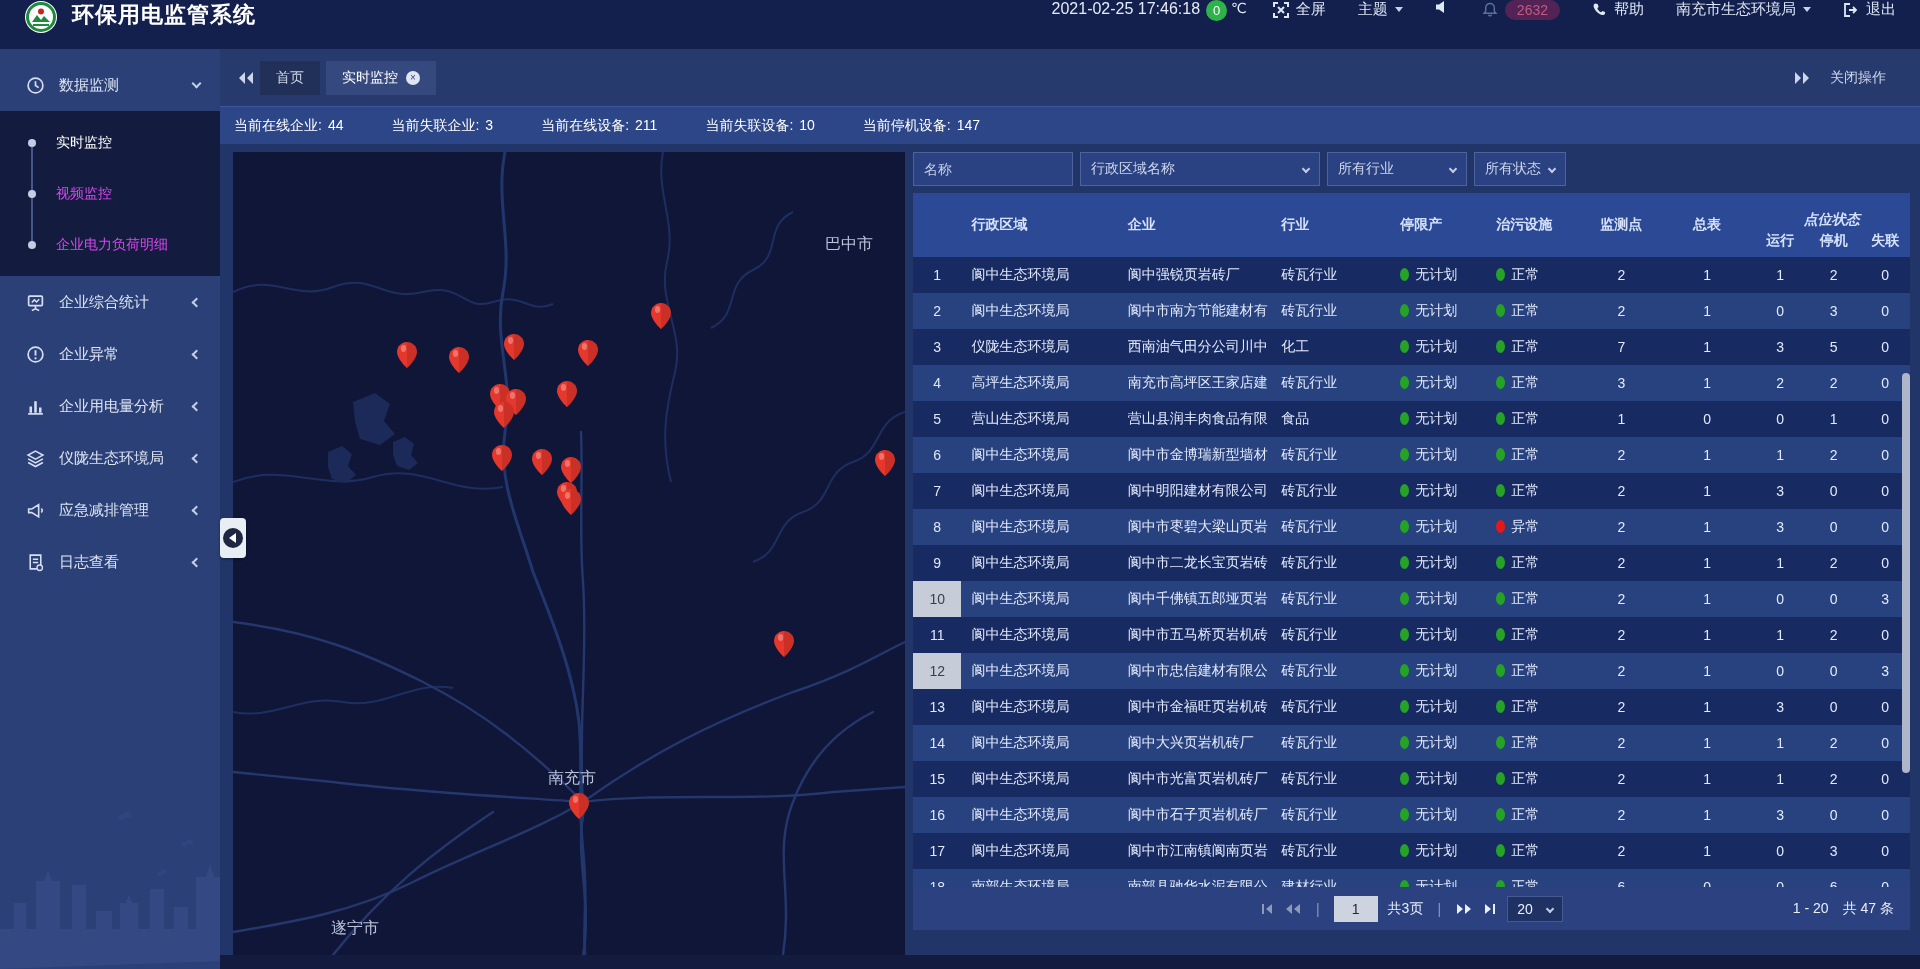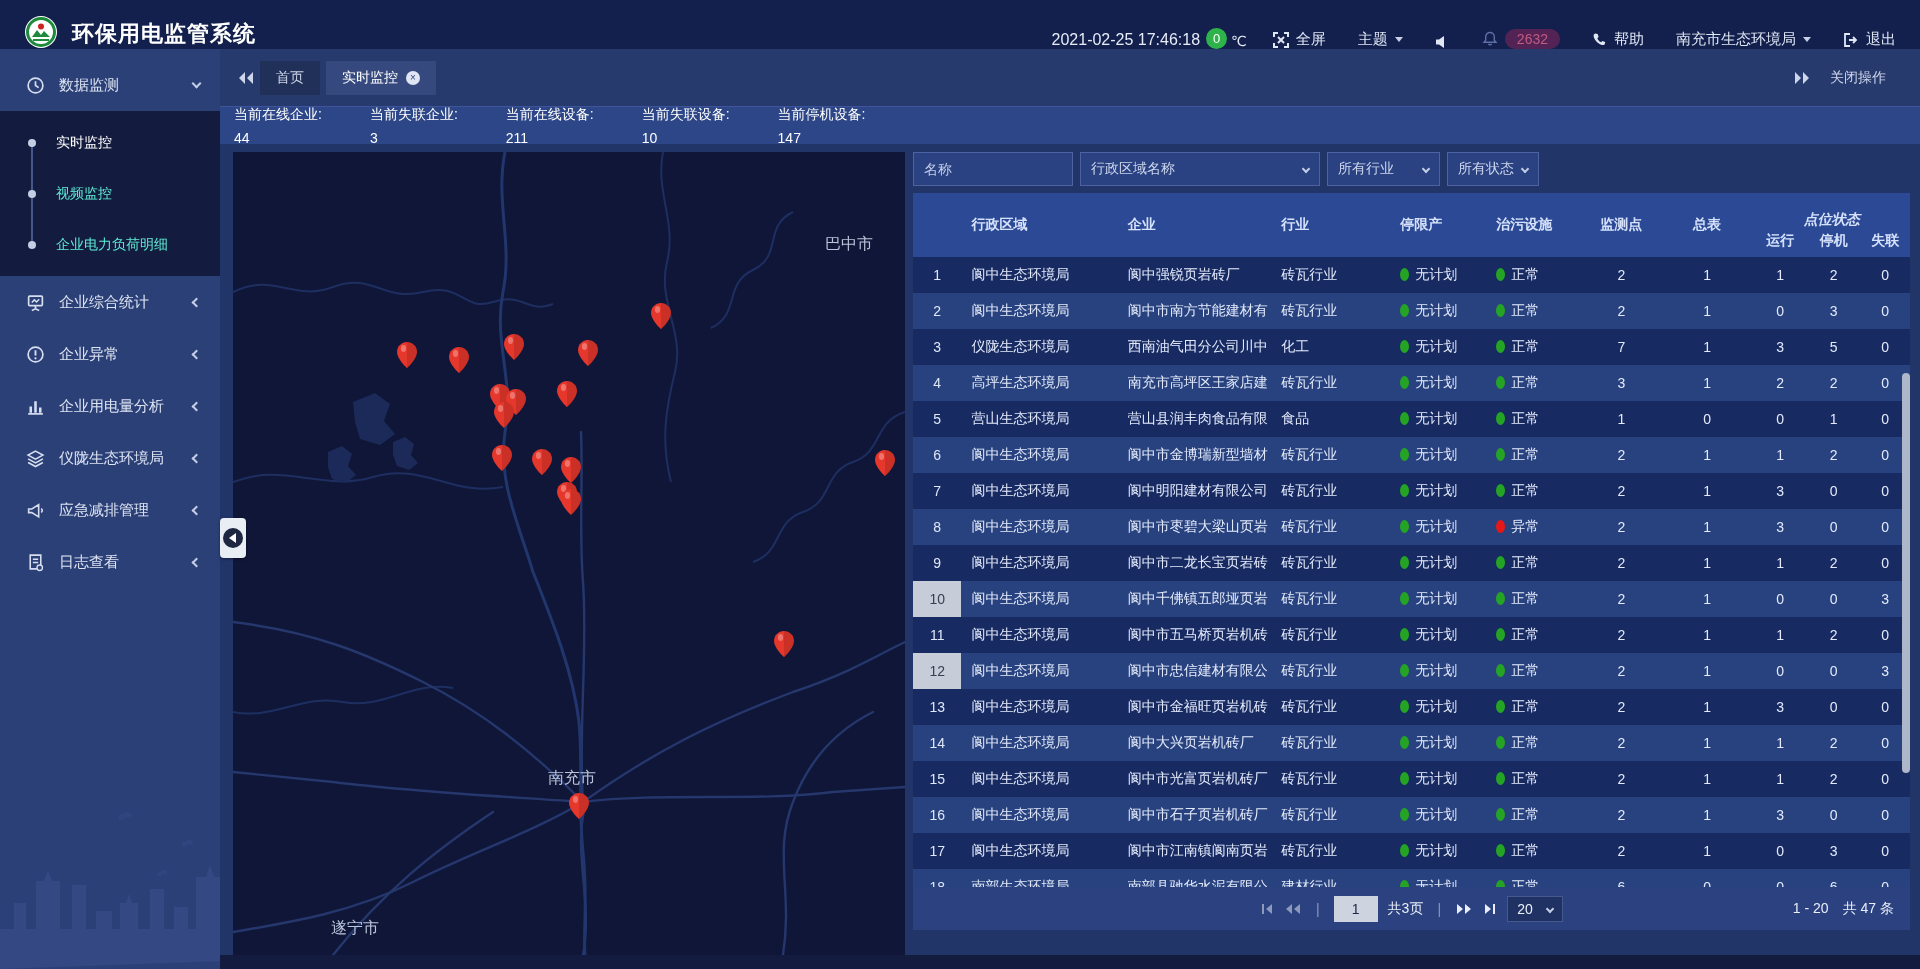--- a/index.html
+++ b/index.html
@@ -1,21 +1,21 @@
 <!DOCTYPE html>
 <html><head>
 <meta charset="utf-8">
 <style>
   * { margin:0; padding:0; box-sizing:border-box; }
   html,body { width:1920px; height:969px; overflow:hidden; background:#101839;
     font-family:"Liberation Sans","DejaVu Sans",sans-serif; }
   .app { width:1920px; height:969px; position:relative; }
 
   
-  .topbar { height:49px; background:#13204d; display:flex; align-items:flex-end; color:#e6ebf7; }
+  .topbar { height:49px; background:#13204d; display:flex; align-items:flex-start; color:#e6ebf7; }
   .logo { width:34px; height:34px; margin:0 14px 0 24px; }
   .app-title { font-size:22px; font-weight:bold; color:#fff; letter-spacing:1px; }
   .topbar .spacer { flex:1; }
   .top-item { display:flex; align-items:center; gap:7px; margin:0 16px; font-size:15px; color:#dfe6f4; cursor:pointer; white-space:nowrap; }
   .top-time { font-size:16px; margin-right:6px; }
   .temp-badge { width:21px; height:21px; border-radius:50%; background:#2eb34a; color:#fff; font-size:13px;
     display:flex; align-items:center; justify-content:center; }
   .temp-unit { font-size:14px; margin:0 10px 0 4px; }
   .caret-down { width:0; height:0; border-left:4px solid transparent; border-right:4px solid transparent; border-top:5px solid #c7d0e8; display:inline-block; }
   .notif-pill { background:rgba(165,40,95,.45); color:#c05b82; border-radius:10px; padding:2px 12px; font-size:14px; }
@@ -28,38 +28,38 @@
 
   
   .menu-item { height:52px; display:flex; align-items:center; padding:0 20px 0 26px; color:#dde4f3; font-size:15px; cursor:pointer; }
   .menu-item .micon { width:20px; margin-right:13px; display:flex; }
   .menu-item .mlabel { flex:1; }
   .chev { display:inline-block; width:7px; height:7px; border-left:2px solid #c2cce4; border-bottom:2px solid #c2cce4; }
   .chev-down { transform:rotate(-45deg); margin-top:-3px; }
   .chev-left { transform:rotate(45deg); }
   .submenu { background:#131c3f; position:relative; padding:6px 0; }
   .submenu::before { content:""; position:absolute; left:31px; top:28px; bottom:28px; width:2px; background:#46568a; }
-  .submenu-item { height:51px; display:flex; align-items:center; padding-left:56px; color:#5eead4; font-size:14px; position:relative; cursor:pointer; }
+  .submenu-item { height:51px; display:flex; align-items:center; padding-left:56px; color:#d946ef; font-size:14px; position:relative; cursor:pointer; }
   .submenu-item .dot { position:absolute; left:28px; width:8px; height:8px; border-radius:50%; background:#c3cde4; }
   .submenu-item.active { color:#ffffff; }
   .skyline { position:absolute; bottom:0; left:0; }
 
   
   .tabbar { height:58px; background:#273a6d; border-bottom:1px solid #40549b; display:flex; align-items:center; padding:4px 12px; }
   .tab-scroll { margin:0 6px; cursor:pointer; display:flex; }
   .tab { height:34px; display:flex; align-items:center; padding:0 16px; margin-right:6px; font-size:14px;
     background:#203059; color:#cfd6ea; cursor:pointer; gap:8px; }
   .tab.active { background:#35497e; color:#fff; }
   .tab-close { width:14px; height:14px; border-radius:50%; background:#dfe5f2; color:#35497e; font-size:10px; line-height:14px; text-align:center; }
   .tabbar .spacer { flex:1; }
   .close-ops { color:#cdd5ea; font-size:14px; margin:0 22px 0 14px; cursor:pointer; }
 
   
   .statsbar { height:37px; background:#2c4687; display:flex; align-items:center; padding-left:14px; gap:48px; }
-  .stat { color:#fff; font-size:14px; display:flex; gap:6px; white-space:nowrap;flex-direction:column; }
+  .stat { color:#fff; font-size:14px; display:flex; gap:6px; white-space:nowrap; }
 
   
   .workspace { flex:1; display:flex; padding:8px 10px 14px 13px; gap:8px; }
   .map { width:672px; height:803px; background:#1d4ed8; position:relative; flex:none; }
   .map svg.mapbg { position:absolute; left:0; top:0; }
   .map-label { position:absolute; color:#bac4da; font-size:16px; transform:translate(-50%,-50%); white-space:nowrap; }
   .pin { position:absolute; width:20px; height:26px; transform:translate(-10px,-14px); }
   .collapse-handle { position:absolute; left:-13px; top:366px; width:26px; height:40px; background:#e9edf4; border-radius:4px;
     display:flex; align-items:center; justify-content:center; cursor:pointer; box-shadow:0 1px 3px rgba(0,0,0,.4); }
   .collapse-handle .circ { width:20px; height:20px; border-radius:50%; background:#1d2742; display:flex; align-items:center; justify-content:center; }
@@ -67,21 +67,21 @@
 
   
   .panel { flex:1; display:flex; flex-direction:column; position:relative; }
   .filters { display:flex; gap:7px; margin-bottom:7px; }
   .f-box { height:34px; background:#2a4182; border:1px solid #4d629f; color:#cdd6ec; font-size:14px;
     display:flex; align-items:center; padding:0 10px; justify-content:space-between; }
   input.f-box { outline:none; }
   input.f-box::placeholder { color:#c3cde6; opacity:1; }
   .f-name { width:160px; }
   .f-region { width:240px; }
-  .f-industry { width:113px; }
+  .f-industry { width:140px; }
   .f-status { width:92px; }
   .sel-chev { width:6px; height:6px; border-left:2px solid #c2cce4; border-bottom:2px solid #c2cce4; transform:rotate(-45deg); margin-left:8px; }
 
   .table-wrap { height:694px; overflow:hidden; position:relative; }
   table.grid { width:100%; border-collapse:collapse; table-layout:fixed; }
   .grid thead th { background:#2b4995; color:#d6e2fb; font-size:14px; font-weight:bold; }
   .grid thead tr.h1 th { height:38px; }
   .grid thead tr.h2 th { height:26px; padding-bottom:6px; }
   th.group { font-style:italic; vertical-align:bottom; padding-bottom:2px; }
   .grid th.al { text-align:left; padding-left:10px; }

